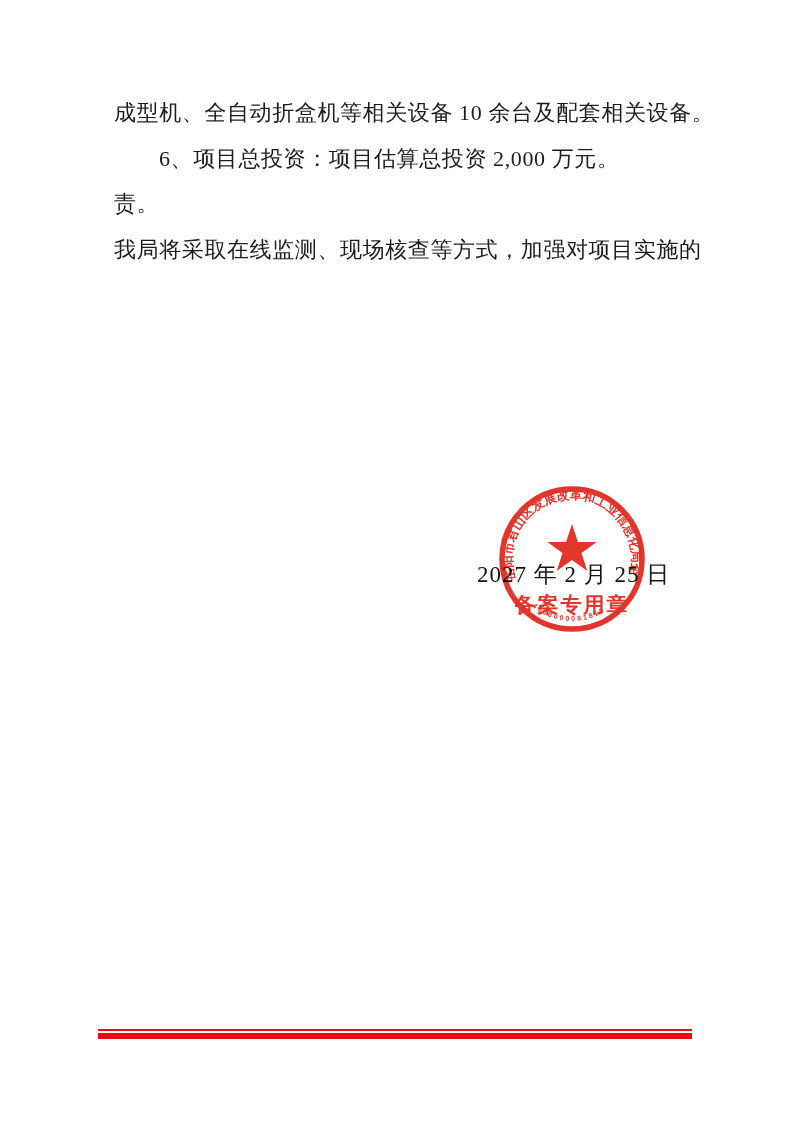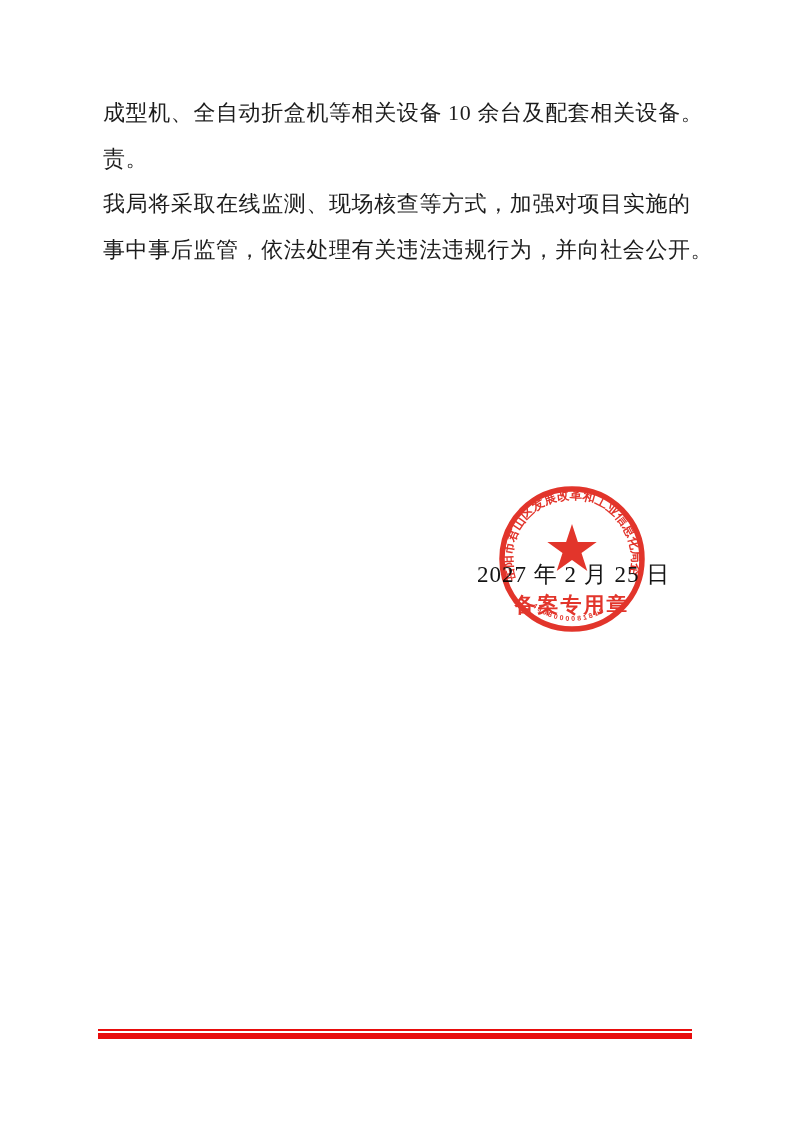--- a/index.html
+++ b/index.html
@@ -5,21 +5,21 @@
   html,body { margin:0; padding:0; }
   body {
     width:794px; height:1122px;
     background:#ffffff;
     position:relative;
     overflow:hidden;
     font-family:"Liberation Serif","DejaVu Serif",serif;
   }
   .page { position:absolute; inset:0; }
 
-  .textblock { position:absolute; left:103px; top:90px; width:602px; }
+  .textblock { position:absolute; left:114px; top:90px; width:602px; }
   .line {
     height:45.5px; line-height:45.5px;
     font-size:22px; letter-spacing:0.6px;
     color:#1c1c1c; white-space:nowrap;
   }
   .line.indent { padding-left:45px; }
 
   .issue-date {
     position:absolute; left:477px; top:559px;
     font-size:23px; letter-spacing:1px; color:#141414;
@@ -39,23 +39,23 @@
   .footer-rule .rule-bar.thin  { height:2px; margin-bottom:2px; }
   .footer-rule .rule-bar.thick { height:6px; }
 </style>
 </head>
 <body>
 
 <div class="page">
 
   <div class="textblock">
     <div class="line">成型机、全自动折盒机等相关设备 10 余台及配套相关设备。</div>
+    <div class="line indent">6、项目总投资：项目估算总投资 2,000 万元。</div>
     <div class="line">责。</div>
     <div class="line">我局将采取在线监测、现场核查等方式，加强对项目实施的</div>
-    <div class="line">事中事后监管，依法处理有关违法违规行为，并向社会公开。</div>
   </div>
 
   <div class="issue-date">2027 年 2 月 25 日</div>
 
   <svg class="stamp" viewBox="0 0 150 150">
     <defs>
       <path id="arcTop" d="M 18.6 95.5 A 60 60 0 1 1 131.4 95.5" fill="none"></path>
       <path id="arcBottom" d="M 35.1 122.5 A 62 62 0 0 0 114.9 122.5" fill="none"></path>
     </defs>
 

